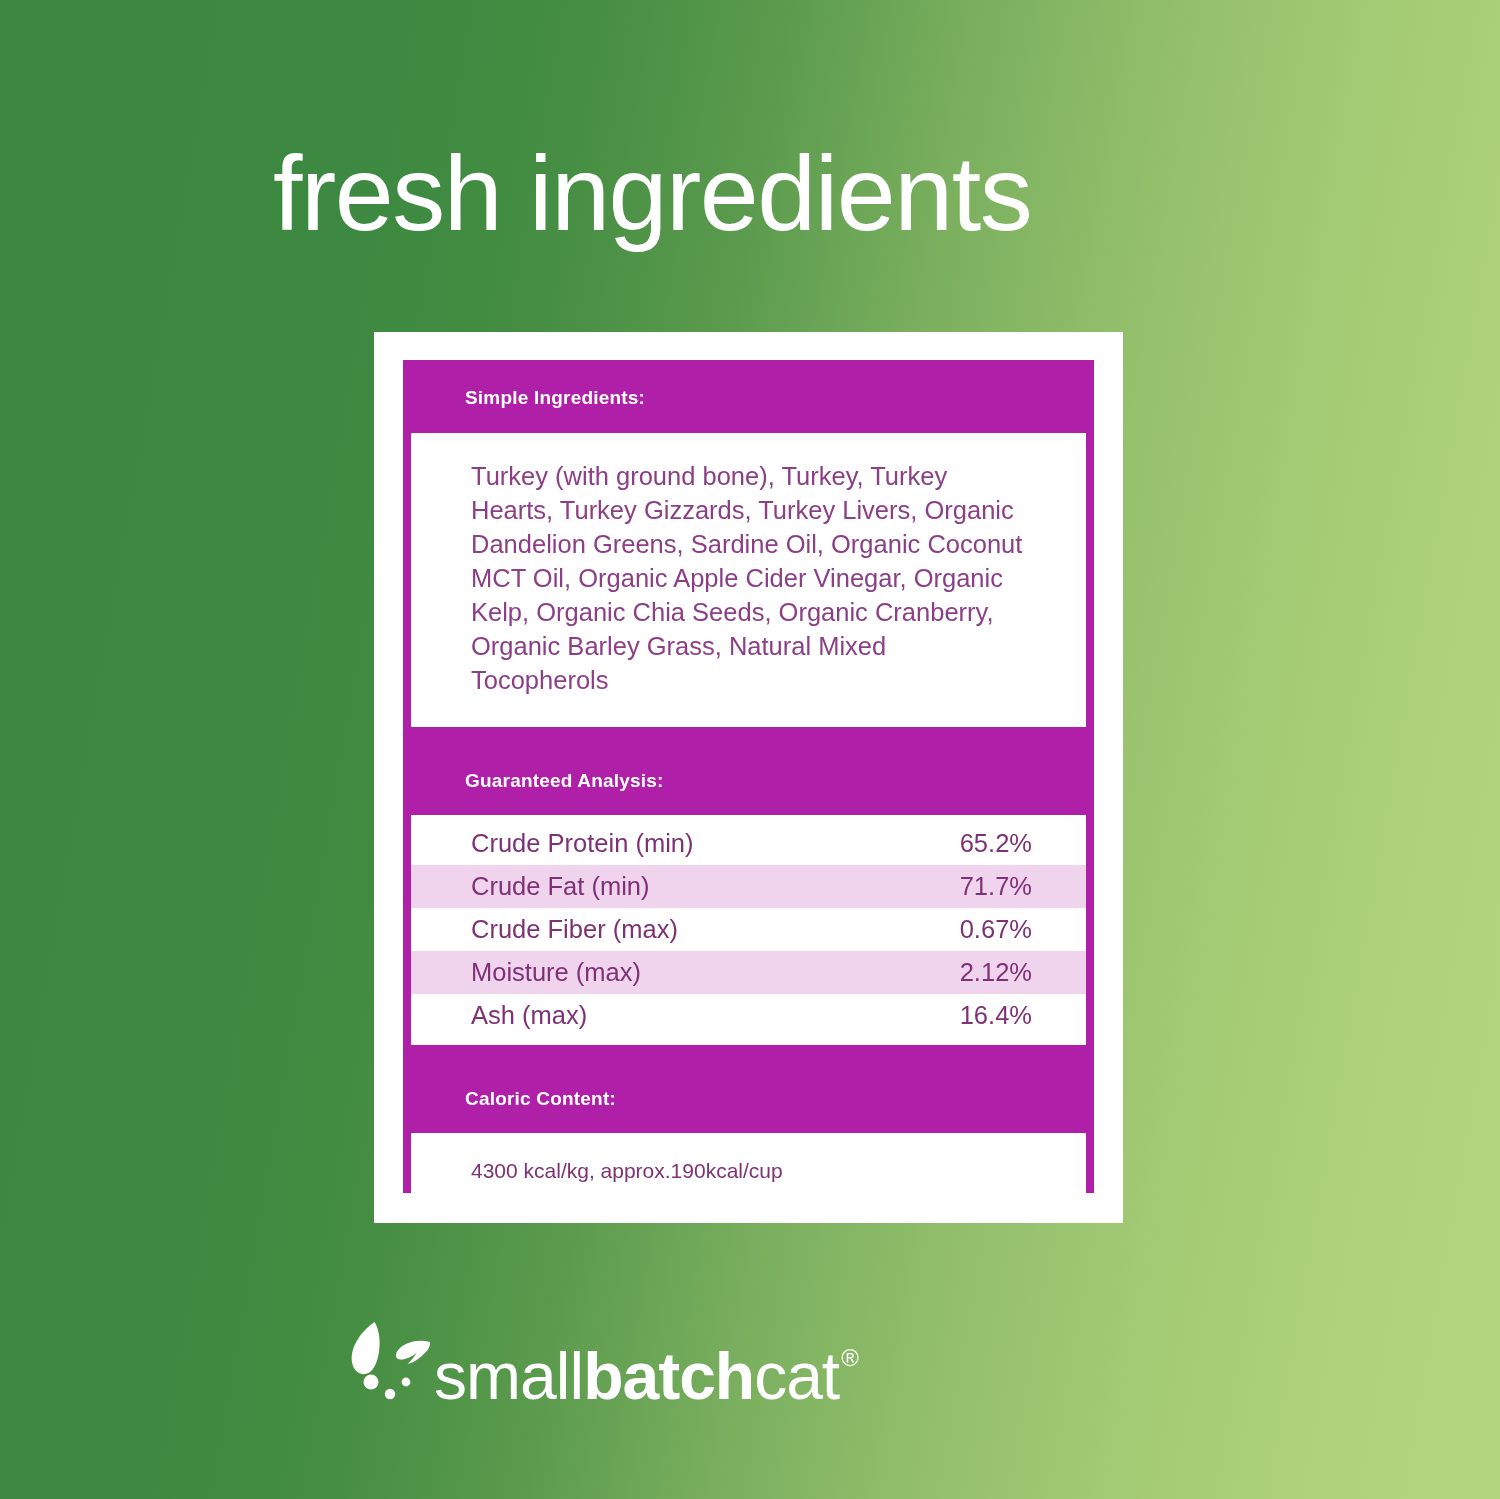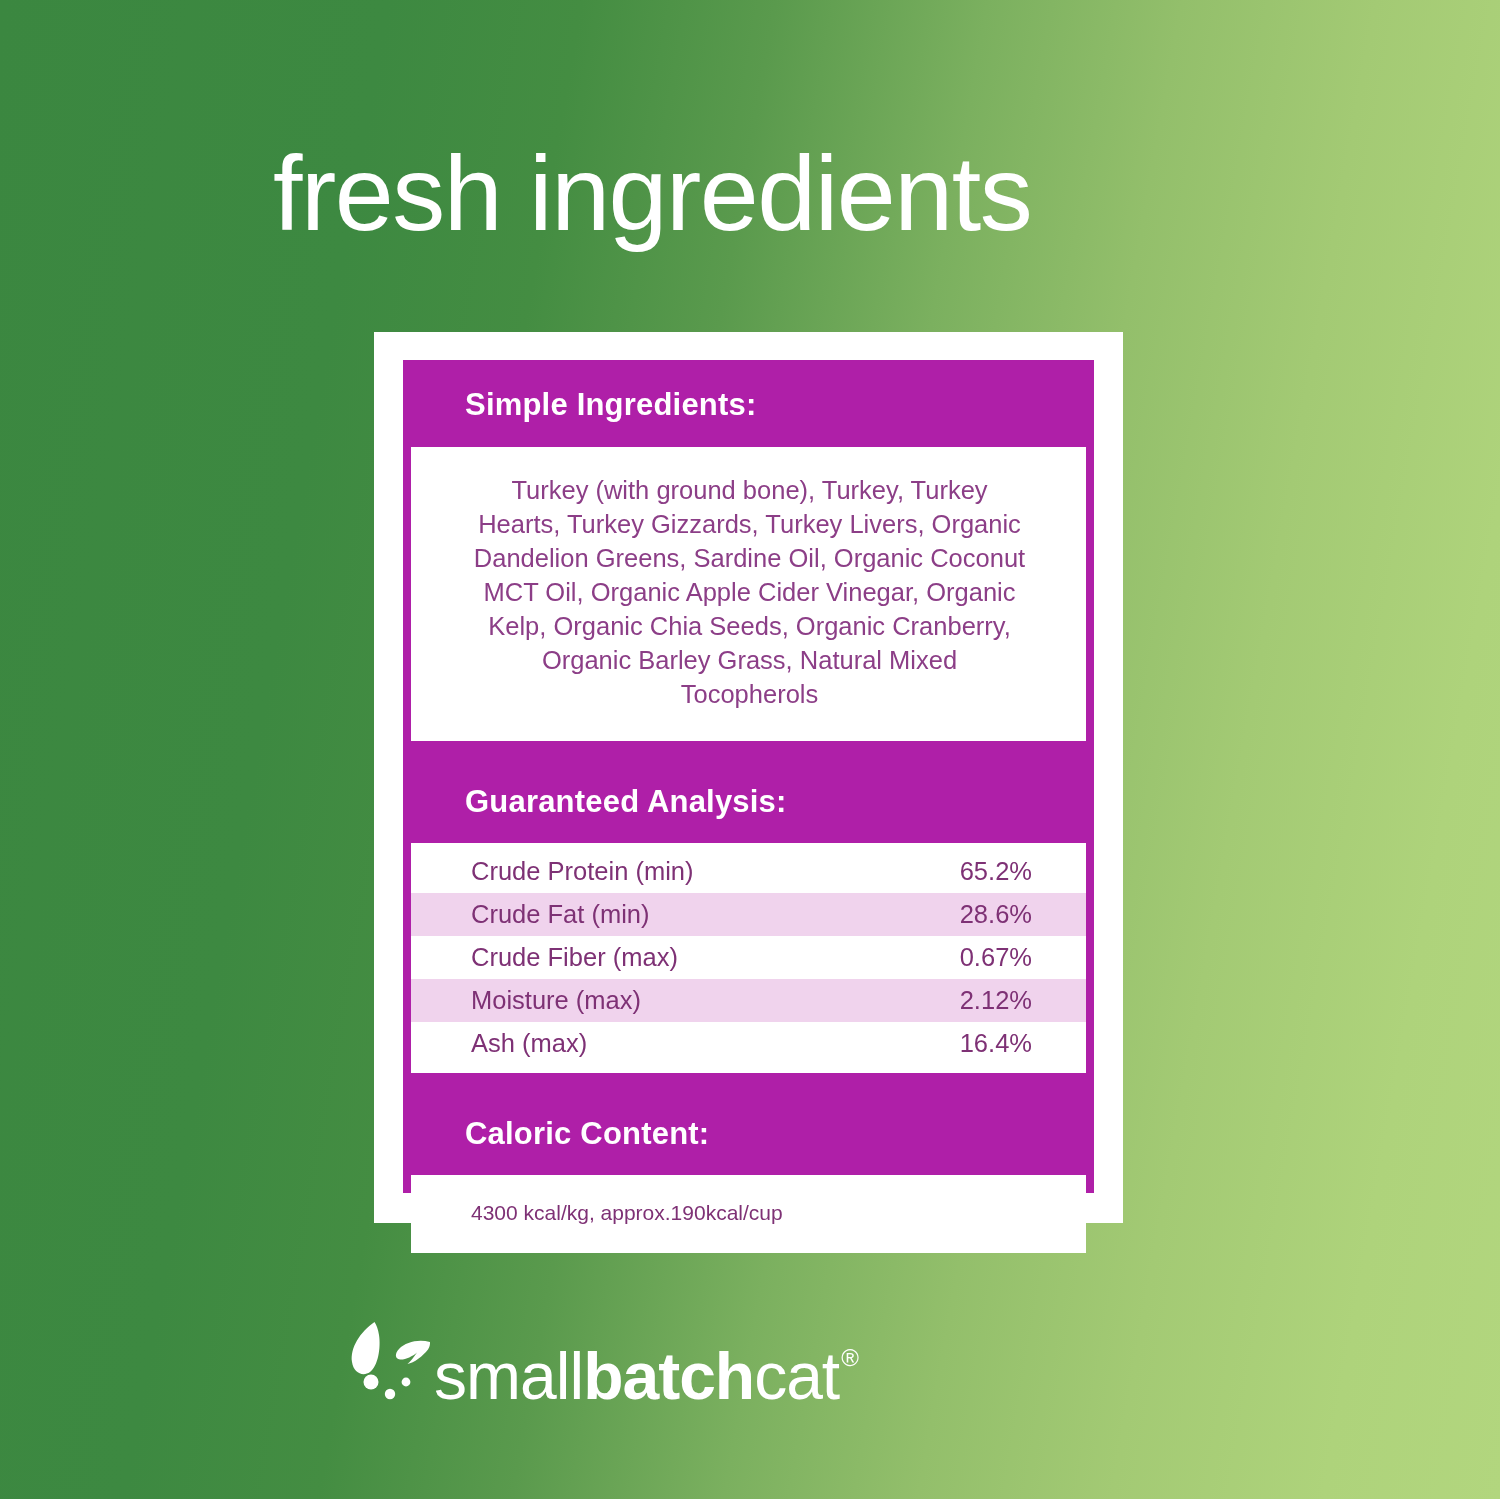--- a/index.html
+++ b/index.html
@@ -59,32 +59,31 @@
     left: 29px;
     top: 28px;
     width: 691px;
     height: 833px;
     background: #AF1FA8;
     padding: 0;
   }
 
   .sec-head {
     color: #FFFFFF;
-    font-size: 31px;
+    font-size: 19px;
     font-weight: 700;
     letter-spacing: 0.2px;
     padding: 27px 0 24px 62px;
   }
   .sec-head.tight { padding-top: 43px; padding-bottom: 23px; }
 
   .body-block {
     background: #FFFFFF;
     margin: 0 8px;
     padding: 26px 58px 30px 60px;
-    text-align: center;
   }
 
   .ing-text {
     color: #8C3E87;
     font-size: 25.5px;
     line-height: 34px;
     font-weight: 400;
   }
 
   
@@ -171,21 +170,21 @@
       <div class="sec-head tight">Guaranteed Analysis:</div>
       <div class="table-block">
         <div class="table-pad-top"></div>
 
         <div class="row odd">
           <span>Crude Protein (min)</span>
           <span class="val">65.2%</span>
         </div>
         <div class="row even">
           <span>Crude Fat (min)</span>
-          <span class="val">28.6%</span>
+          <span class="val">71.7%</span>
         </div>
         <div class="row odd">
           <span>Crude Fiber (max)</span>
           <span class="val">0.67%</span>
         </div>
         <div class="row even">
           <span>Moisture (max)</span>
           <span class="val">2.12%</span>
         </div>
         <div class="row odd">

